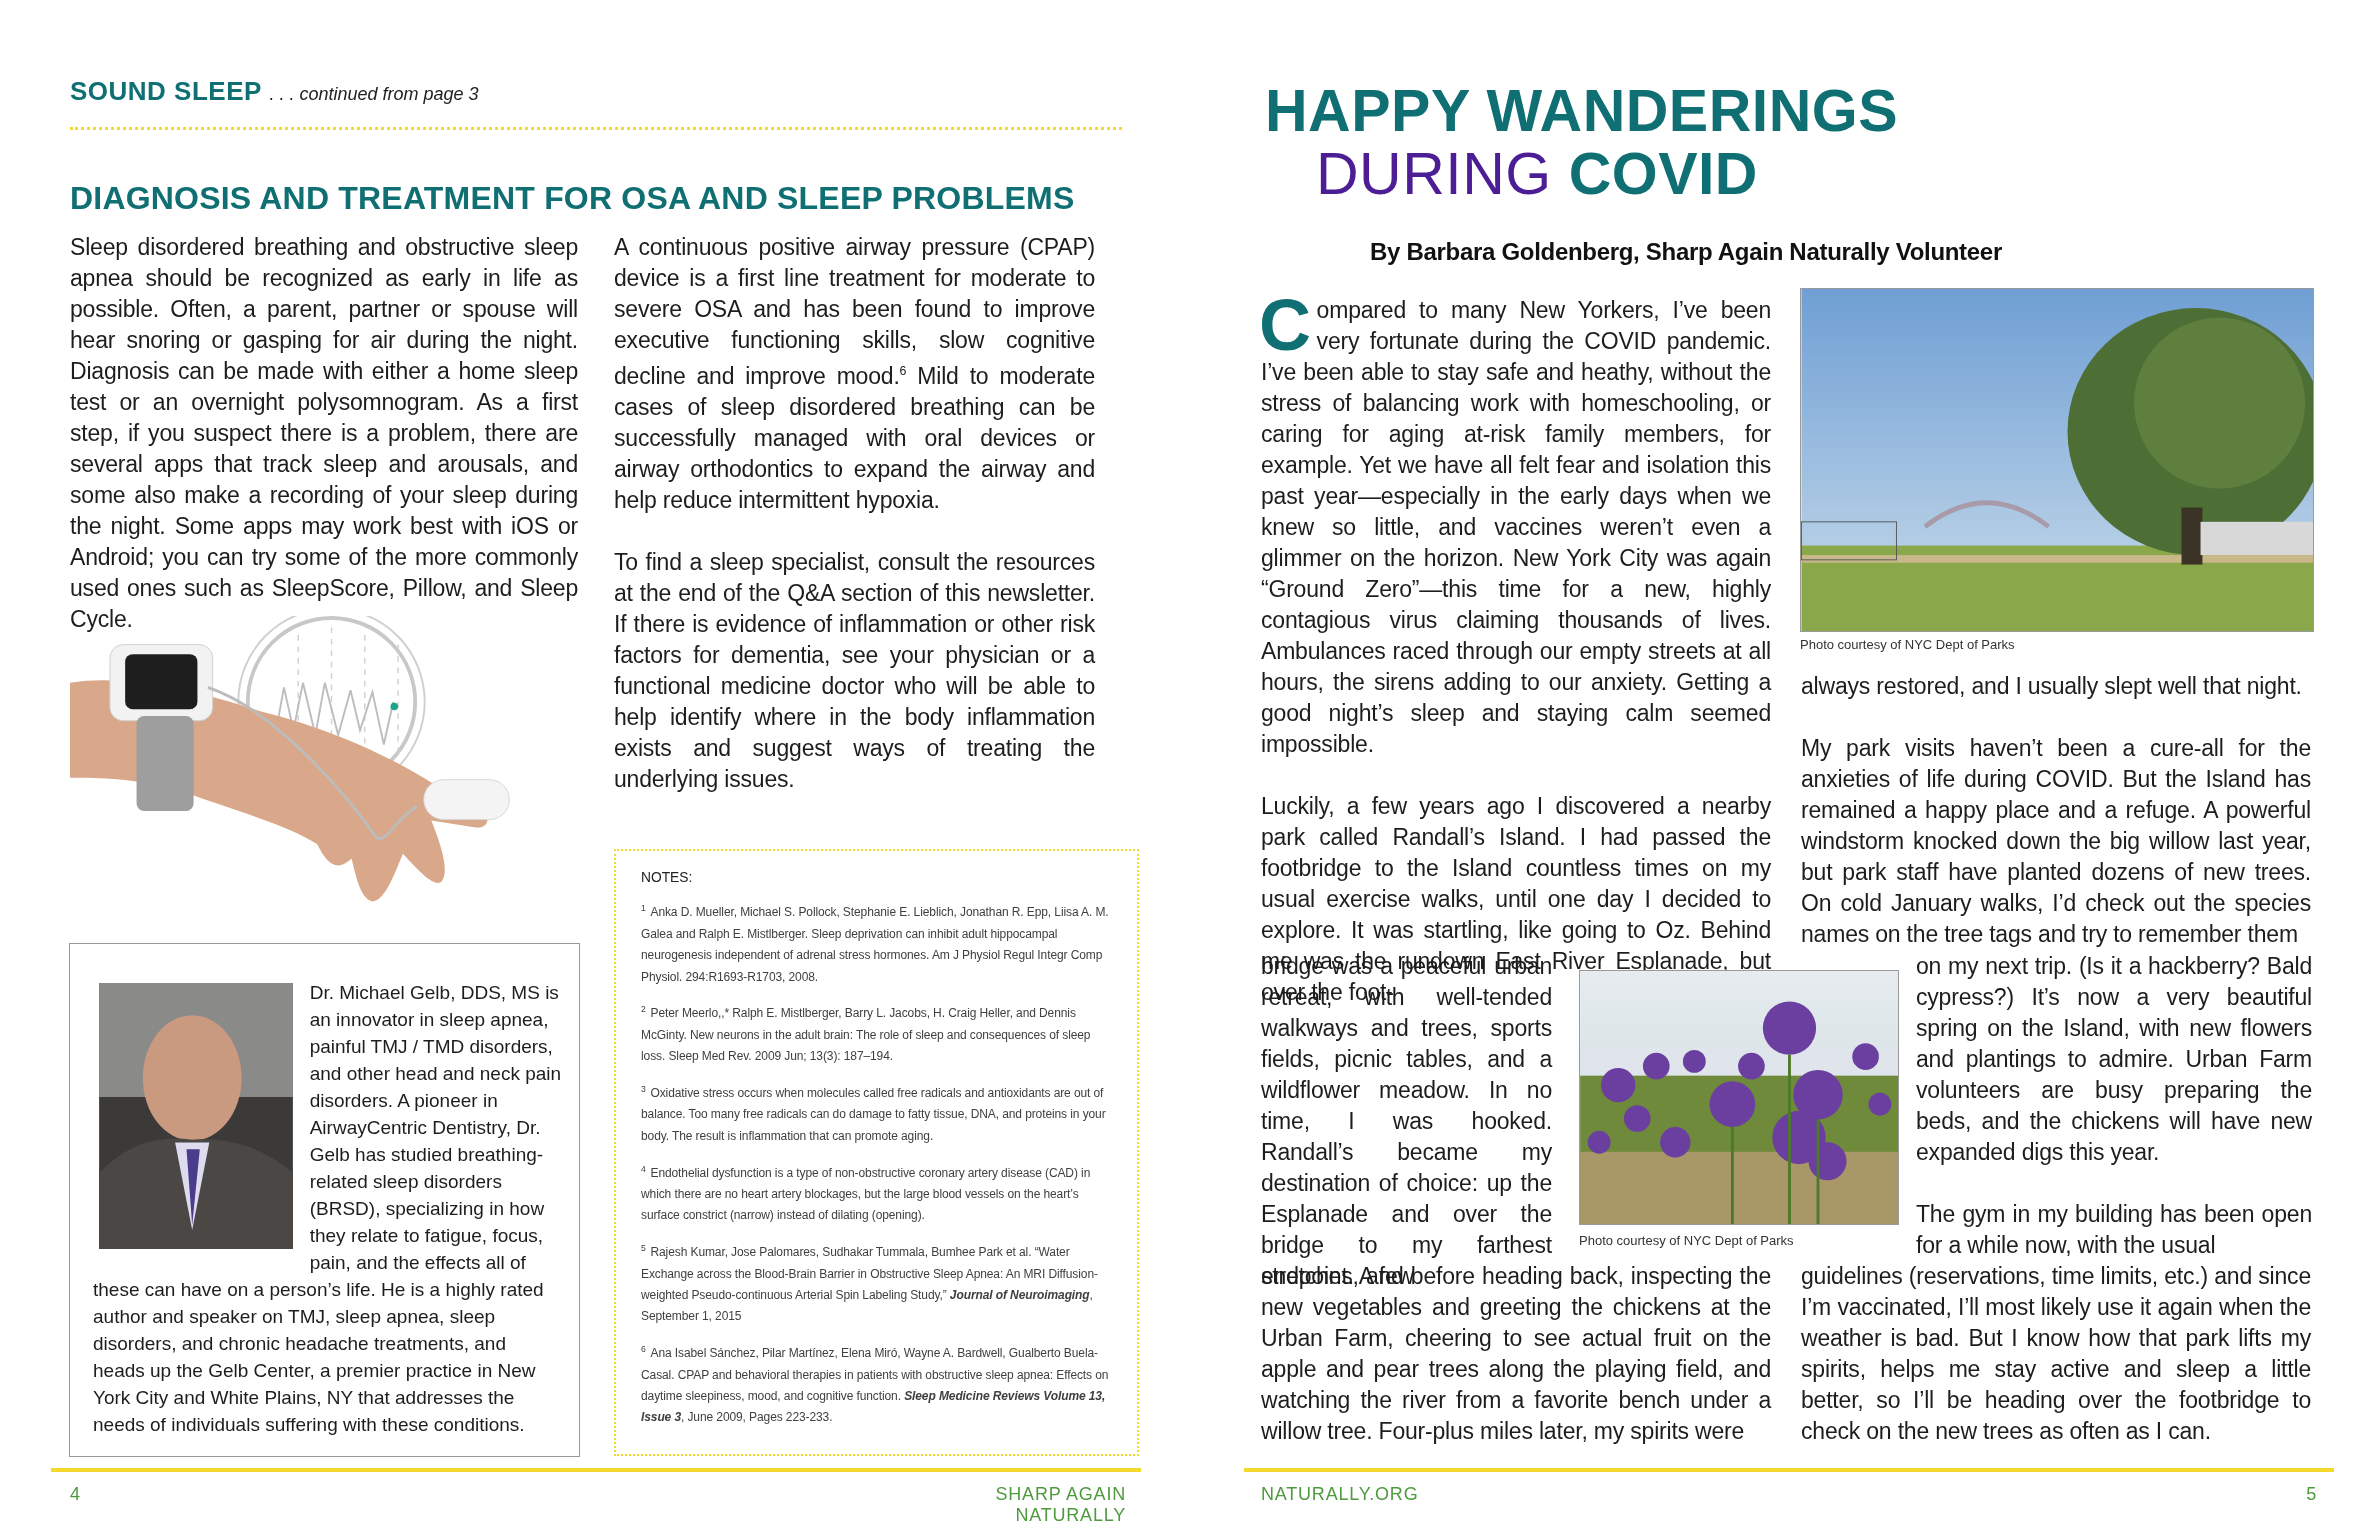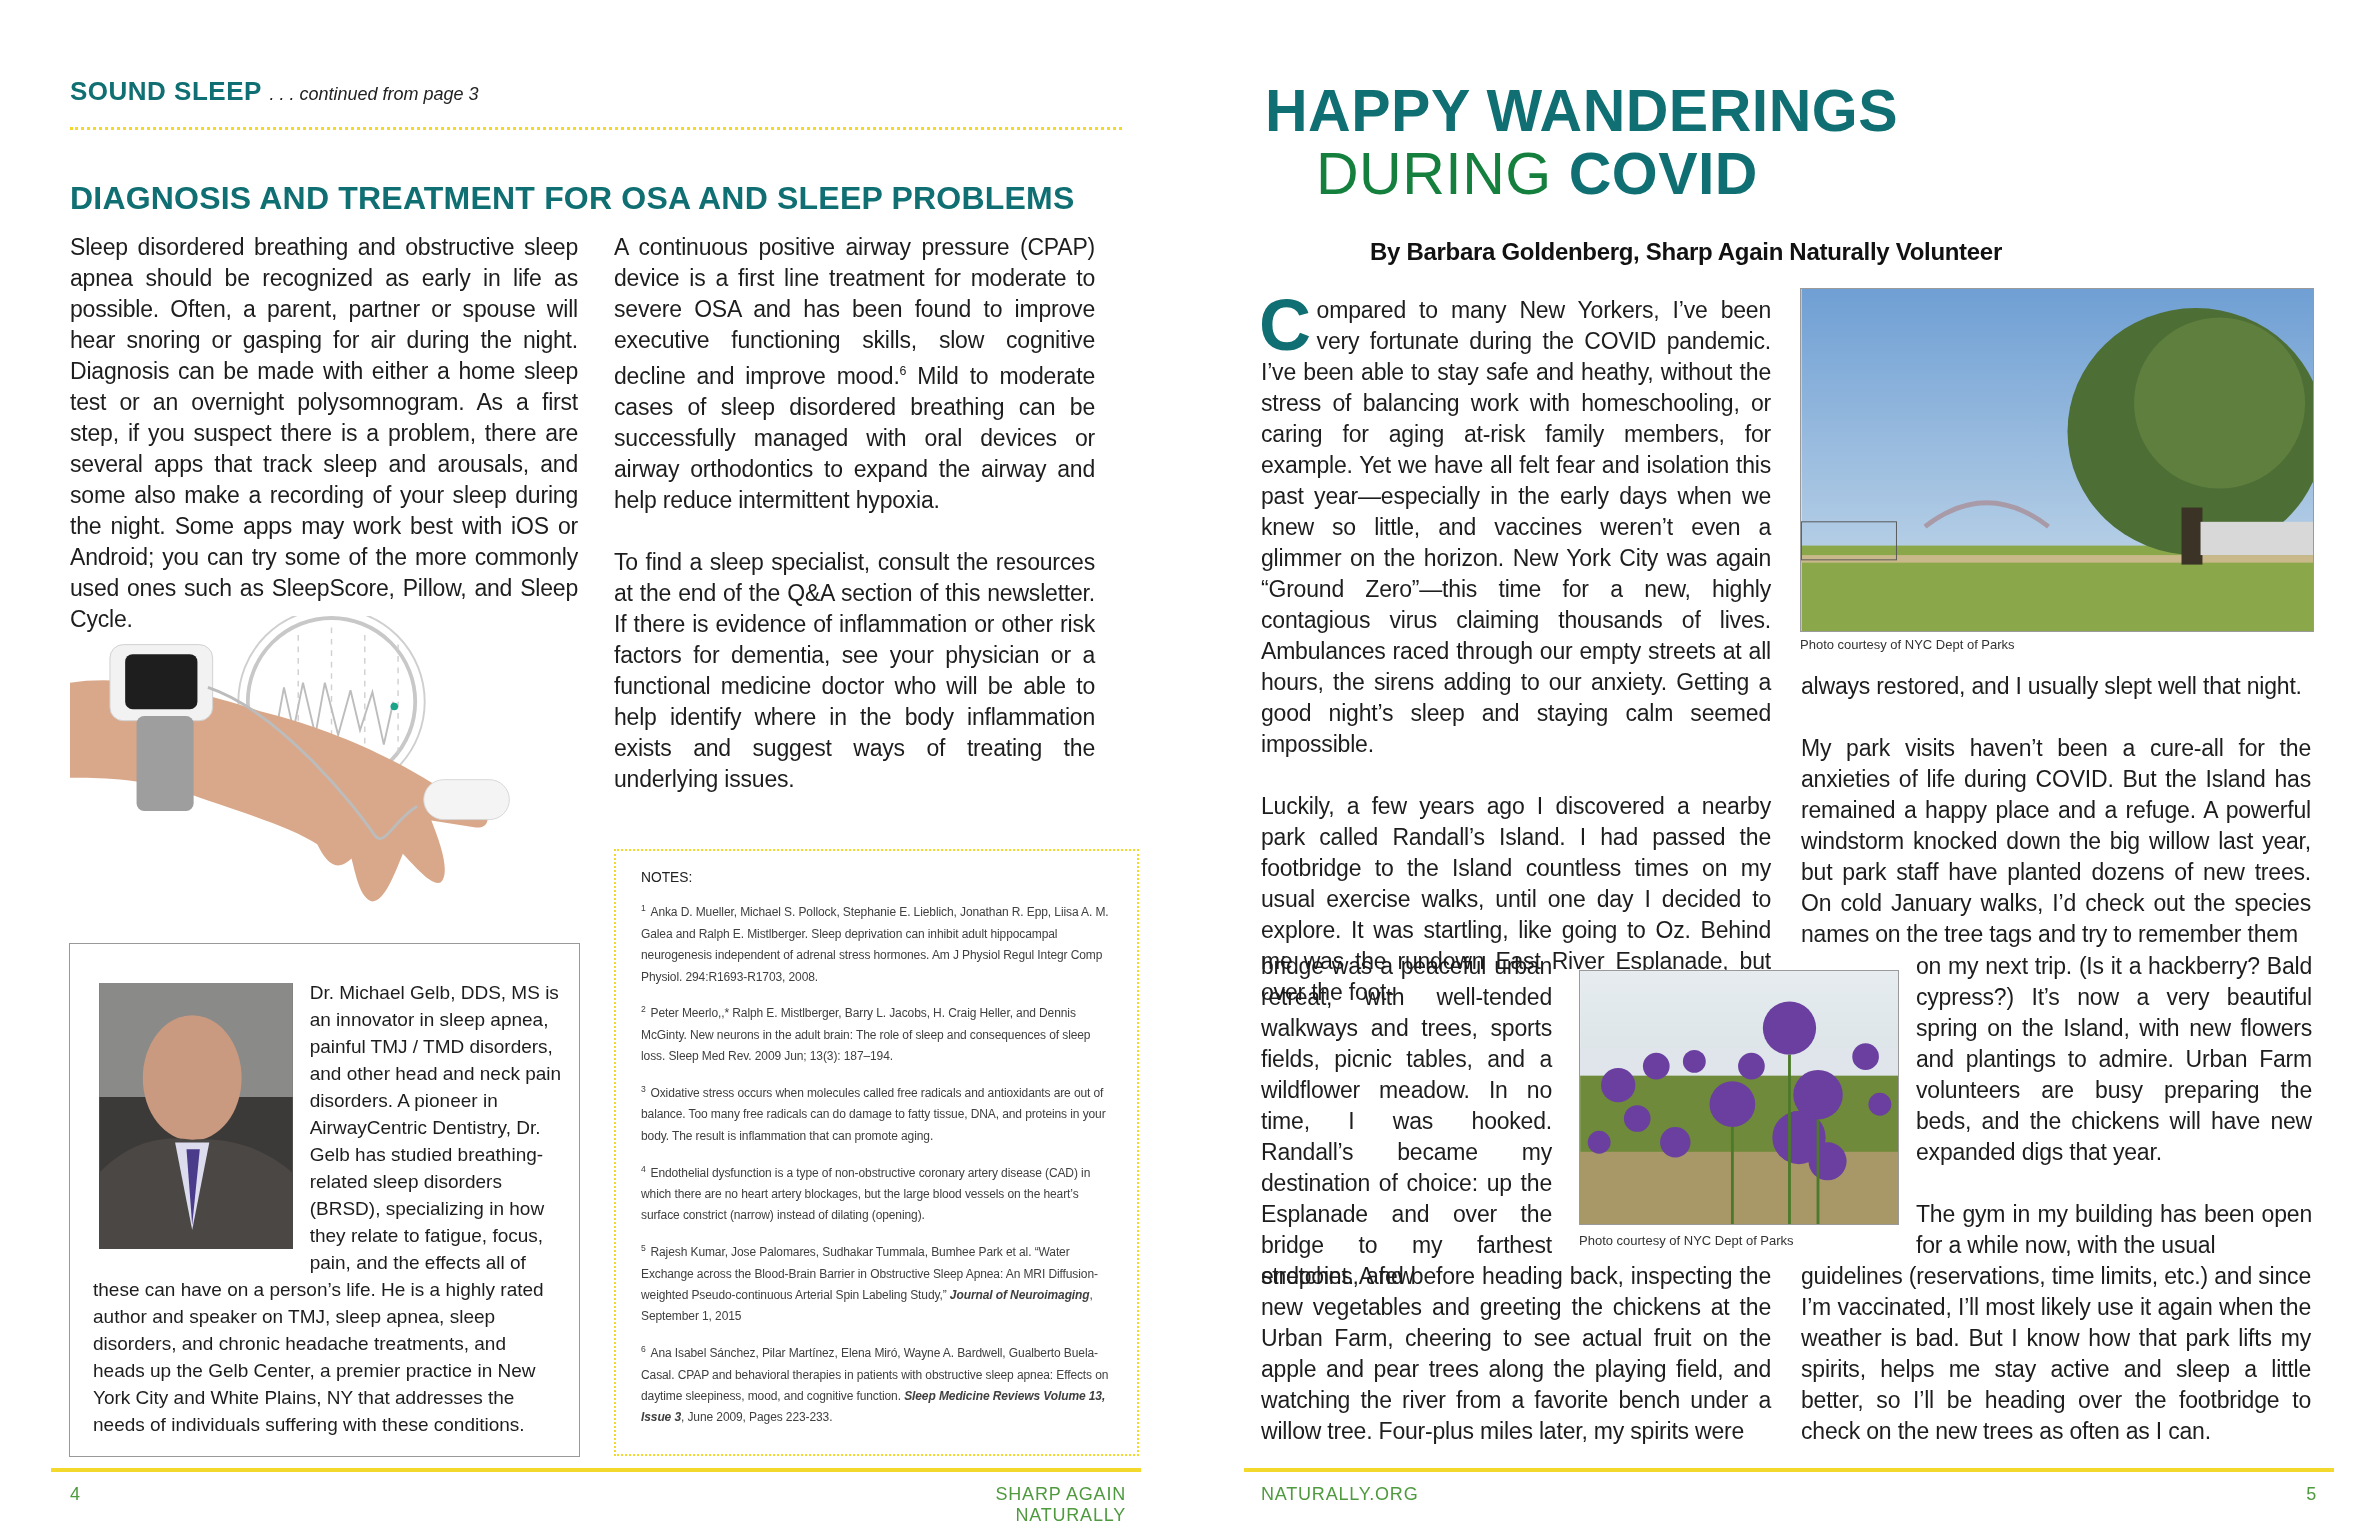--- a/index.html
+++ b/index.html
@@ -21,21 +21,21 @@
   .body-text p:last-child { margin-bottom: 0; }
 
   
   .section-tag { left: 70px; top: 76px; font-size: 26px; font-weight: bold; letter-spacing: 0.5px; }
   .section-tag .cont { font-weight: normal; font-style: italic; font-size: 18px; color: #222; letter-spacing: 0; margin-left: 7.6px; }
   .dotted-rule { left: 70px; top: 127px; width: 1052px; height: 0; border-top: 3.8px dotted #f2d92c; }
   .h-diag { left: 70px; top: 180px; font-size: 32px; font-weight: bold; letter-spacing: 0.2px; }
 
   .title-1 { left: 1265px; top: 80px; font-size: 59px; font-weight: bold; letter-spacing: 0.5px; line-height: 63px; }
   .title-2 { left: 1316px; top: 143px; font-size: 59px; line-height: 63px; letter-spacing: 0.5px; }
-  .title-2 .light { font-weight: normal; color: #15803d; }
+  .title-2 .light { font-weight: normal; color: #4c1d95; }
   .title-2 .bold { font-weight: bold; color: #0f6f72; }
   .byline { left: 1370px; top: 238px; font-size: 24px; font-weight: bold; color: #111; letter-spacing: -0.3px; }
 
   
   .img-frame { border: 1.4px solid #9a9a9a; overflow: hidden; }
   .caption { font-size: 13px; color: #333; }
 
   .dropcap { float: left; font-size: 72px; line-height: 57px; font-weight: bold; color: #0f6f72; margin: 1.9px 5.7px 0 -1.9px; }
 
   
@@ -195,21 +195,21 @@
     <rect x="420" y="245" width="120" height="35" fill="#d8d8d8"></rect>
   </svg>
 </div>
 <div class="abs caption" style="left:1800px; top:637px; width:514px;">Photo courtesy of NYC Dept of Parks</div>
 
 <div class="abs body-text" style="left:1801px; top:671px; width:510px;">
   <p>always restored, and I usually slept well that night.</p>
   <p>My park visits haven’t been a cure-all for the anxieties of life during COVID. But the Island has remained a happy place and a refuge. A powerful windstorm knocked down the big willow last year, but park staff have planted dozens of new trees. On cold January walks, I’d check out the species names on the tree tags and try to remember them</p>
 </div>
 <div class="abs body-text" style="left:1916px; top:951px; width:396px;">
-  <p>on my next trip. (Is it a hackberry? Bald cypress?) It’s now a very beautiful spring on the Island, with new flowers and plantings to admire. Urban Farm volunteers are busy preparing the beds, and the chickens will have new expanded digs that year.</p>
+  <p>on my next trip. (Is it a hackberry? Bald cypress?) It’s now a very beautiful spring on the Island, with new flowers and plantings to admire. Urban Farm volunteers are busy preparing the beds, and the chickens will have new expanded digs this year.</p>
   <p>The gym in my building has been open for a while now, with the usual</p>
 </div>
 <div class="abs body-text" style="left:1801px; top:1261px; width:510px;">guidelines (reservations, time limits, etc.) and since I’m vaccinated, I’ll most likely use it again when the weather is bad. But I know how that park lifts my spirits, helps me stay active and sleep a little better, so I’ll be heading over the footbridge to check on the new trees as often as I can.</div>
 
 <div class="abs footer-rule" style="left:1244px; top:1468px; width:1090px;"></div>
 <div class="abs footer-text" style="left:1261px; top:1484px;">NATURALLY.ORG</div>
 <div class="abs footer-text" style="left:2264px; top:1484px; width:53px; text-align:right;">5</div>
 
 
 </body></html>

